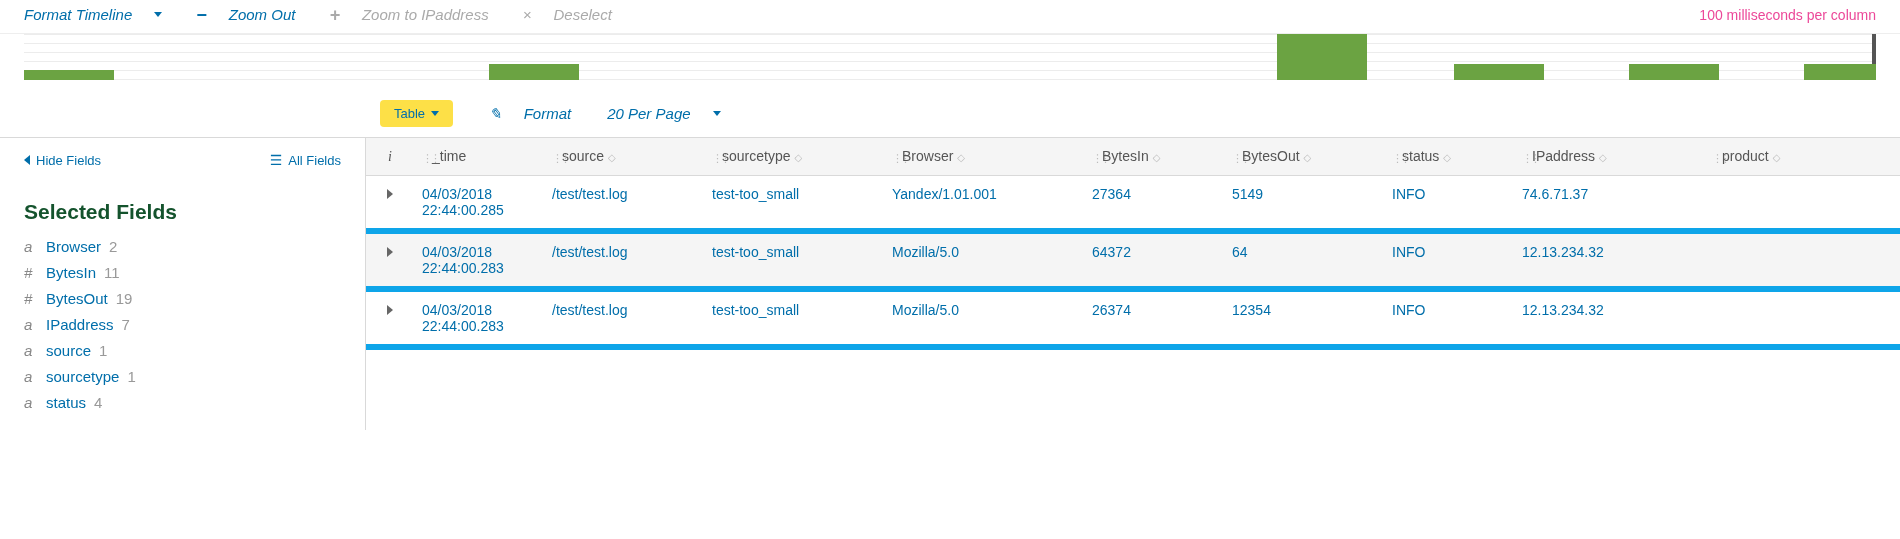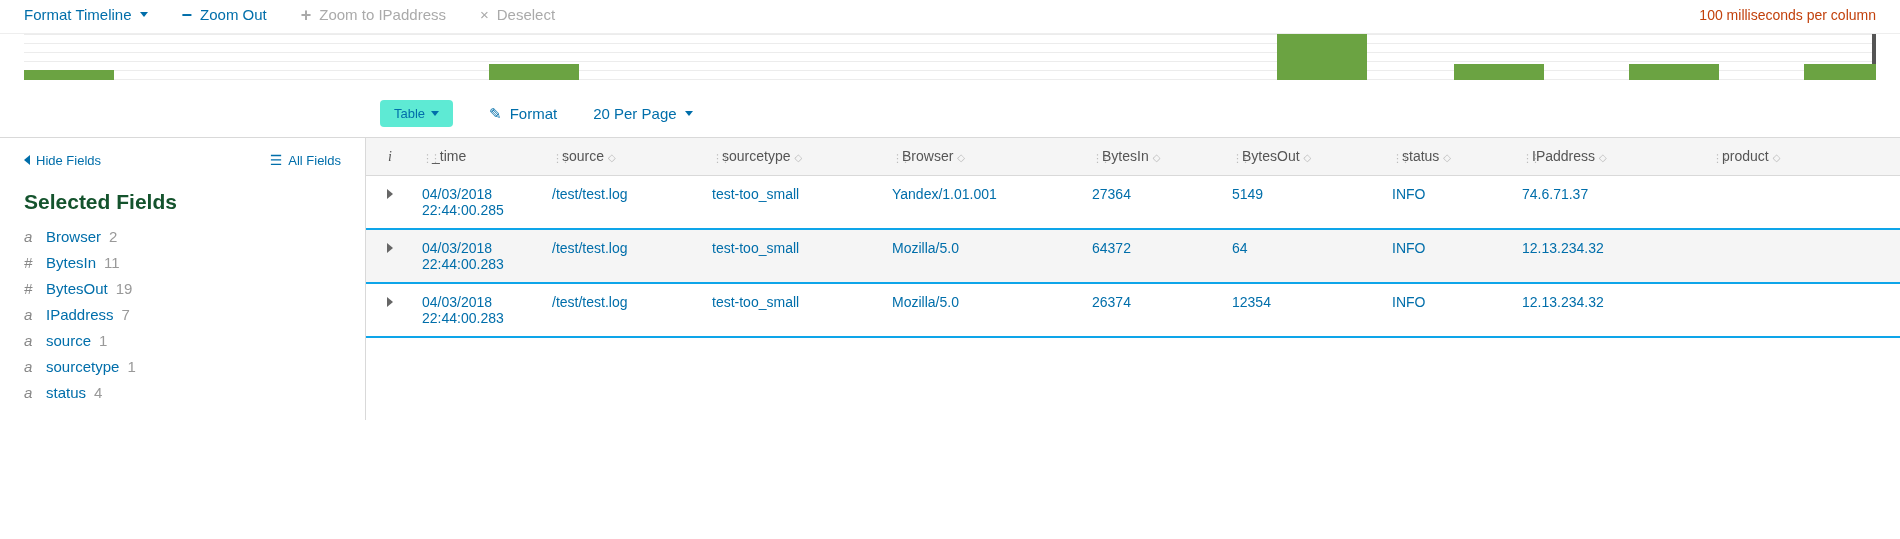--- a/index.html
+++ b/index.html
@@ -2,63 +2,63 @@
 <html><head>
 <meta charset="utf-8">
 <style>
   * { box-sizing: border-box; margin: 0; padding: 0; font-family: "Helvetica Neue", Arial, sans-serif; }
   body { background: #fff; color: #333; font-size: 13px; width:1900px; }
   .link { color: #006eaa; cursor: pointer; }
   .muted { color: #aaa; }
 
   
   .toolbar { display:flex; align-items:center; gap:34px; padding:6px 24px 10px 24px; border-bottom:1px solid #eee; }
-  .toolbar .right { margin-left:auto; color:#c2410c; font-size:14px; }
-  .toolbar-item { font-size:15px; display:flex; align-items:center; gap:8px; }
+  .toolbar .right { margin-left:auto; color:#ec4899; font-size:14px; }
+  .toolbar-item { font-size:15px; display:flex; align-items:center; gap:22px;font-style:italic; }
   .caret-down { width:0; height:0; border-left:4px solid transparent; border-right:4px solid transparent; border-top:5px solid currentColor; display:inline-block; }
   .plus-minus { font-weight:bold; font-size:18px; line-height:0; }
 
   
   .timeline { position:relative; height:46px; margin:0 24px 10px 24px; border-right:4px solid #555; }
   .timeline .grid { position:absolute; left:0; right:0; top:0; height:46px; border-top:1px solid #ececec; border-bottom:1px solid #ececec; background:repeating-linear-gradient(to bottom, #fff, #fff 8px, #ececec 8px, #ececec 9px);}
   .timeline .bar { position:absolute; bottom:0; background:#6ba342; }
   .b0 { left:0; width:90px; height:10px; }
   .b1 { left:465px; width:90px; height:16px; }
   .b2 { left:1253px; width:90px; height:46px; }
   .b3 { left:1430px; width:90px; height:16px; }
   .b4 { left:1605px; width:90px; height:16px; }
   .b5 { left:1780px; width:72px; height:16px; }
 
   
   .table-tools { display:flex; align-items:center; gap:36px; padding:10px 0 10px 380px; }
-  .pill { background:#5eead4; border-radius:4px; padding:6px 14px; display:flex; align-items:center; gap:6px; }
+  .pill { background:#fde047; border-radius:4px; padding:6px 14px; display:flex; align-items:center; gap:6px; }
   .pencil { display:inline-block; transform:rotate(0deg); }
 
   
   .main { display:flex; border-top:1px solid #d9d9d9; }
   .sidebar { width:365px; padding:14px 24px; }
-  .side-top { display:flex; justify-content:space-between; align-items:center; margin-bottom:22px; }
+  .side-top { display:flex; justify-content:space-between; align-items:center; margin-bottom:32px; }
   .side-top .item { display:flex; align-items:center; gap:6px; }
   .chev-left { width:0; height:0; border-top:5px solid transparent; border-bottom:5px solid transparent; border-right:6px solid #006eaa; }
   .list-icon { color:#006eaa; font-size:14px; }
   .sidebar h4 { font-weight:700; color:#14532d; font-size:21px; margin-bottom:10px; }
   .field-row { display:flex; gap:8px; align-items:baseline; line-height:26px; font-size:15px; }
   .ftype { font-style:italic; color:#888; width:14px; }
   .fcount { color:#999; }
 
   
   .results { flex:1; border-left:1px solid #d9d9d9; }
   table { width:100%; border-collapse:collapse; table-layout:fixed; }
   th { text-align:left; font-weight:400; color:#555; font-size:14px; padding:10px 8px; background:#f5f5f5; border-bottom:1px solid #d9d9d9; white-space:nowrap; }
   th .dots { display:inline-block; width:4px; margin-right:6px; vertical-align:middle;}
   th .dots::before { content:"⋮⋮"; letter-spacing:-3px; color:#bbb; font-size:11px; }
   th .sort { color:#bbb; margin-left:4px; font-size:10px; }
   th.info { width:48px; text-align:center; font-style:italic; font-family:Georgia, serif; }
   tbody tr:nth-child(even) td { background:#f5f5f5; }
-  td { padding:10px 8px; color:#006eaa; vertical-align:top; font-size:14px; border-bottom:2px solid #0ea5e9; }
+  td { padding:10px 8px; color:#006eaa; vertical-align:top; font-size:14px; border-bottom:6px solid #0ea5e9; }
   td.expand { color:#666; text-align:center; }
   .chev-right { width:0; height:0; border-top:5px solid transparent; border-bottom:5px solid transparent; border-left:6px solid #666; display:inline-block; }
 
   col.c-info   { width:48px; }
   col.c-time   { width:130px; }
   col.c-src    { width:160px; }
   col.c-stype  { width:180px; }
   col.c-brow   { width:200px; }
   col.c-bin    { width:140px; }
   col.c-bout   { width:160px; }

